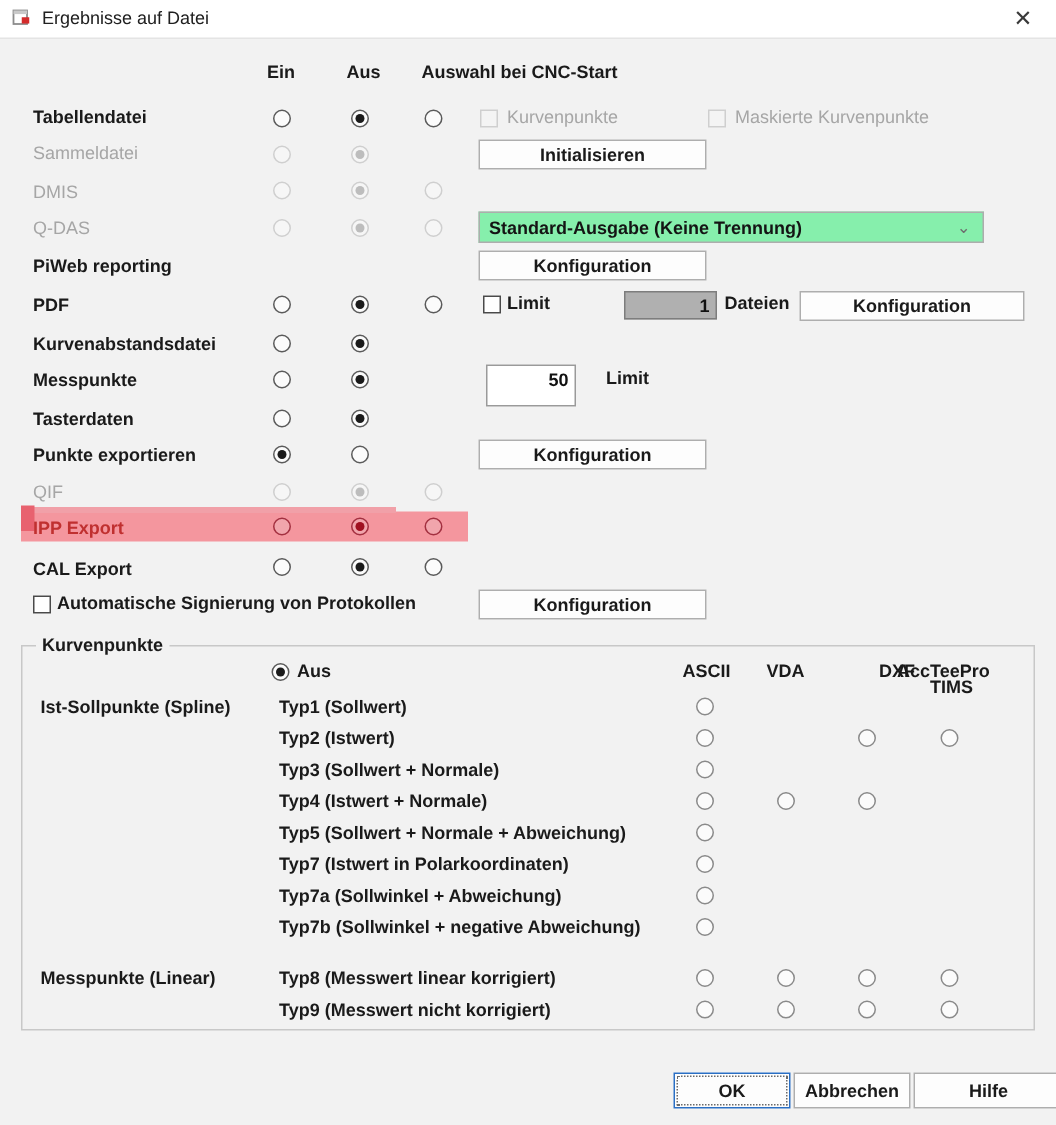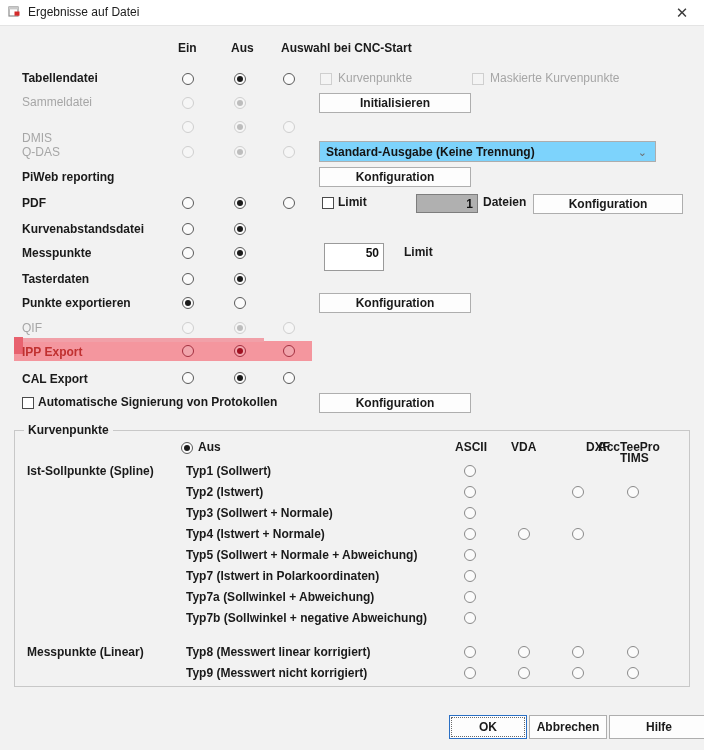--- a/index.html
+++ b/index.html
@@ -70,21 +70,21 @@
   
   .tbox{
     position:absolute;background:#ffffff;border:1px solid #9a9a9a;
     box-sizing:border-box;font-size:12px;font-weight:bold;color:#111;
     text-align:right;padding-right:4px;line-height:18px;
   }
   .tbox.gray{background:#b0b0b0;border:1px solid #7d7d7d;}
 
   
   .combo{
-    position:absolute;background:#7dd3fc;border:1px solid #adadad;
+    position:absolute;background:#86efac;border:1px solid #adadad;
     box-sizing:border-box;font-size:12px;font-weight:bold;color:#141414;
     padding-left:6px;line-height:20px;
   }
   .combo .arw{
     position:absolute;right:8px;top:0;line-height:20px;color:#6d6d6d;font-size:11px;font-weight:normal;
   }
 
   
   .group{
     position:absolute;border:1px solid #c8c8c8;box-sizing:border-box;
@@ -118,21 +118,21 @@
 <div class="hdr" style="left:178px;top:41px;">Ein</div>
 <div class="hdr" style="left:231px;top:41px;">Aus</div>
 <div class="hdr" style="left:281px;top:41px;">Auswahl bei CNC-Start</div>
 
 <div class="hl-band" style="left:14px;top:341px;width:298px;height:20px;"></div>
 <div class="hl-band2" style="left:14px;top:338px;width:250px;height:4px;"></div>
 <div class="hl-bar" style="left:14px;top:337px;width:9px;height:17px;"></div>
 
 <div class="lbl" style="left:22px;top:71px;">Tabellendatei</div>
 <div class="lbl dis" style="left:22px;top:95px;">Sammeldatei</div>
-<div class="lbl dis" style="left:22px;top:121px;margin-top:10px;">DMIS</div>
+<div class="lbl dis" style="left:22px;top:121px;">DMIS</div>
 <div class="lbl dis" style="left:22px;top:145px;">Q-DAS</div>
 <div class="lbl" style="left:22px;top:170px;">PiWeb reporting</div>
 <div class="lbl" style="left:22px;top:196px;">PDF</div>
 <div class="lbl" style="left:22px;top:222px;">Kurvenabstandsdatei</div>
 <div class="lbl" style="left:22px;top:246px;">Messpunkte</div>
 <div class="lbl" style="left:22px;top:272px;">Tasterdaten</div>
 <div class="lbl" style="left:22px;top:296px;">Punkte exportieren</div>
 <div class="lbl dis" style="left:22px;top:321px;">QIF</div>
 <div class="lbl hl-lbl" style="left:22px;top:345px;">IPP Export</div>
 <div class="lbl" style="left:22px;top:372px;">CAL Export</div>

